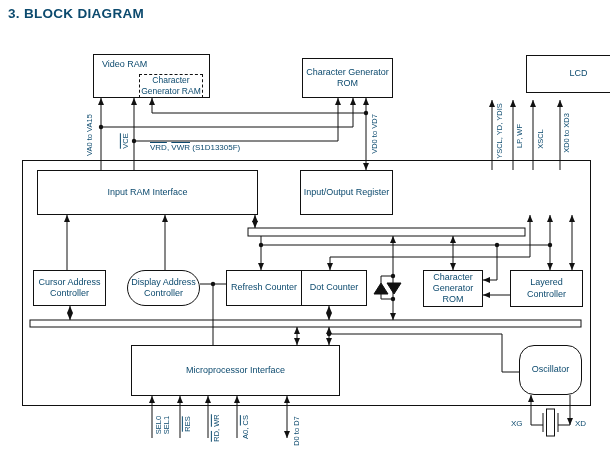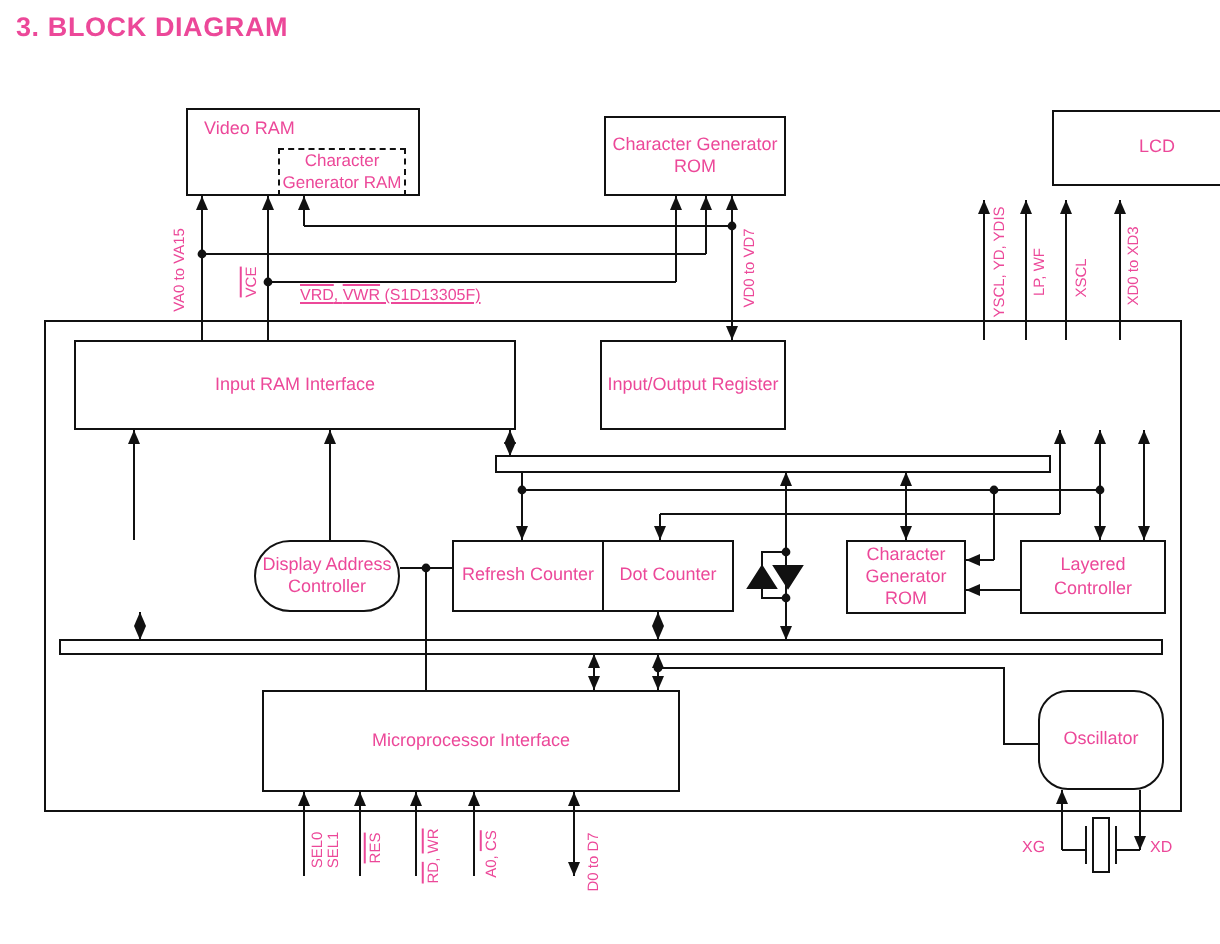--- a/index.html
+++ b/index.html
@@ -1,18 +1,18 @@
 <!DOCTYPE html>
 <html><head>
 <meta charset="utf-8">
 <style>
   html,body{margin:0;padding:0;background:#fff;}
   .stage{
     position:relative;width:610px;height:472px;background:#fff;
-    font-family:"Liberation Sans", sans-serif;color:#ec4899;overflow:hidden;
+    font-family:"Liberation Sans", sans-serif;color:#0c4a6e;overflow:hidden;
   }
   .title{
     position:absolute;left:8px;top:6px;font-size:13.5px;font-weight:bold;
     letter-spacing:.3px;white-space:nowrap;
   }
   .box{
     position:absolute;border:1px solid #111;background:#fff;
     display:flex;align-items:center;justify-content:center;text-align:center;
     font-size:9px;line-height:1.25;box-sizing:border-box;
   }
@@ -145,20 +145,23 @@
     <span>LCD</span>
   </div>
 
   <div class="box" style="left:37px;top:170px;width:221px;height:45px;">
     <span>Input RAM Interface</span>
   </div>
   <div class="box" style="left:300px;top:170px;width:93px;height:45px;">
     <span>Input/Output Register</span>
   </div>
 
+  <div class="box" style="left:33px;top:270px;width:73px;height:36px;">
+    <span>Cursor Address Controller</span>
+  </div>
   <div class="box" style="left:127px;top:270px;width:73px;height:36px;border-radius:18px;">
     <span>Display Address Controller</span>
   </div>
   <div class="box" style="left:226px;top:270px;width:76px;height:36px;">
     <span>Refresh Counter</span>
   </div>
   <div class="box" style="left:301px;top:270px;width:66px;height:36px;">
     <span>Dot Counter</span>
   </div>
   <div class="box" style="left:423px;top:270px;width:60px;height:37px;">
@@ -174,21 +177,21 @@
   <div class="box" style="left:519px;top:345px;width:63px;height:50px;border-radius:15px;">
     <span>Oscillator</span>
   </div>
 
   <div class="vlabel" style="left:90px;top:135px;">
     <span>VA0 to VA15</span>
   </div>
   <div class="vlabel" style="left:126px;top:141px;">
     <span class="ovl">VCE</span>
   </div>
-  <div class="hlabel" style="left:150px;top:143px;text-decoration:underline;">
+  <div class="hlabel" style="left:150px;top:143px;">
     <span class="ovl">VRD</span><span>, </span><span class="ovl">VWR</span><span> (S1D13305F)</span>
   </div>
   <div class="vlabel" style="left:375px;top:134px;">
     <span>VD0 to VD7</span>
   </div>
 
   <div class="vlabel" style="left:500px;top:131px;">
     <span>YSCL, YD, YDIS</span>
   </div>
   <div class="vlabel" style="left:520px;top:136px;">

